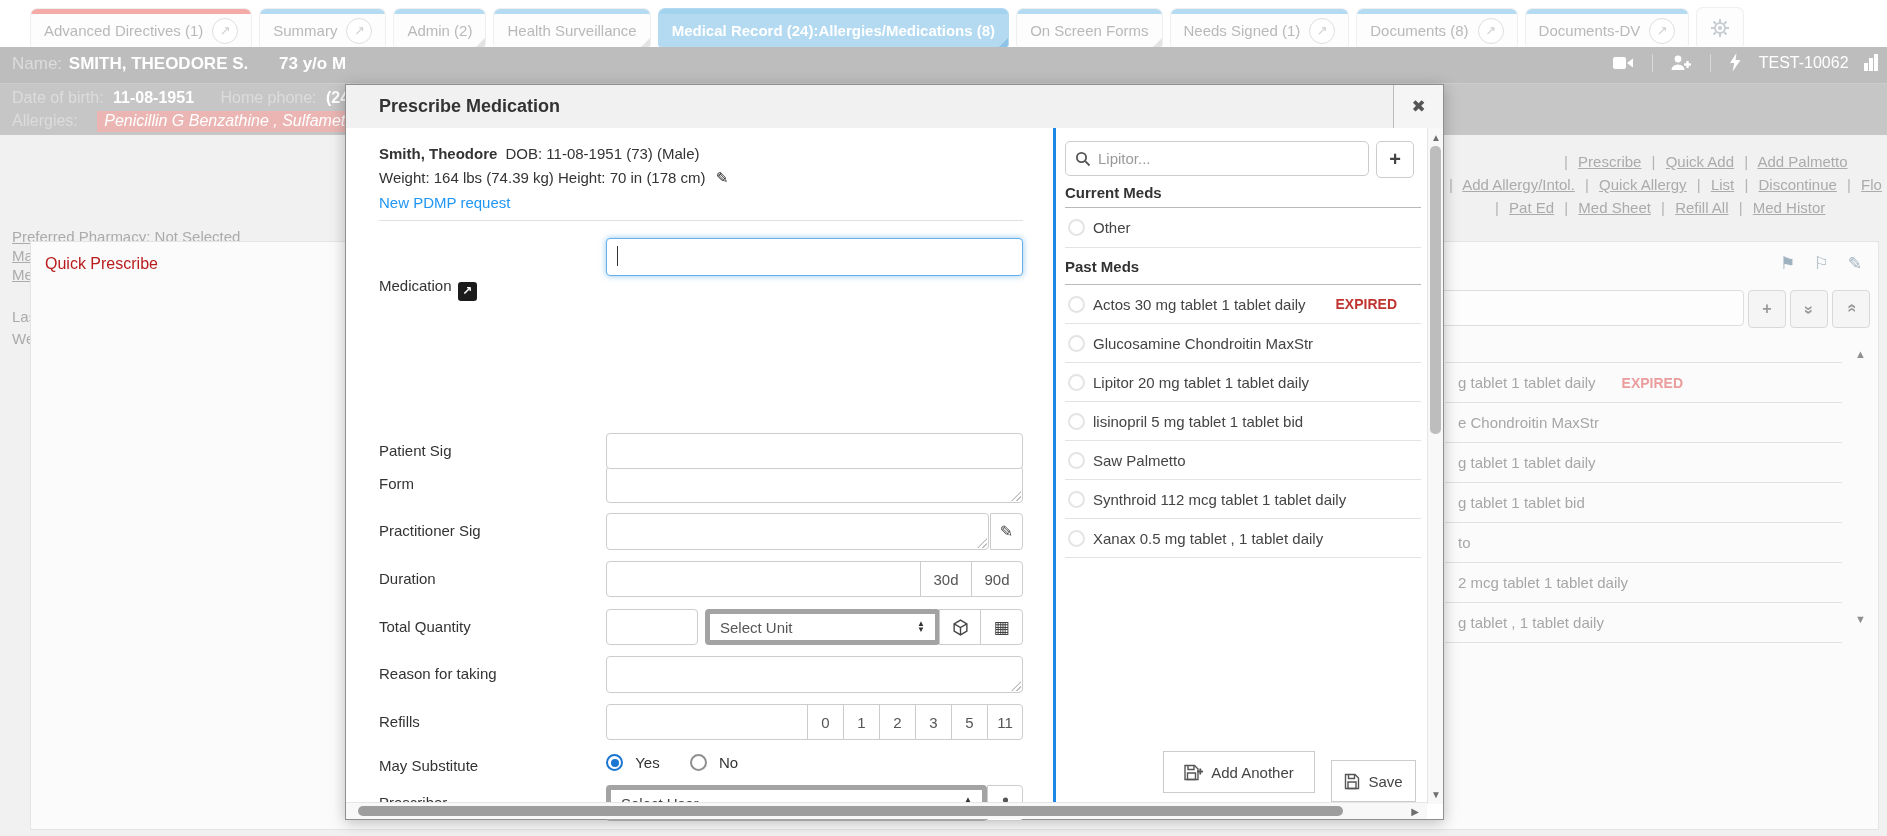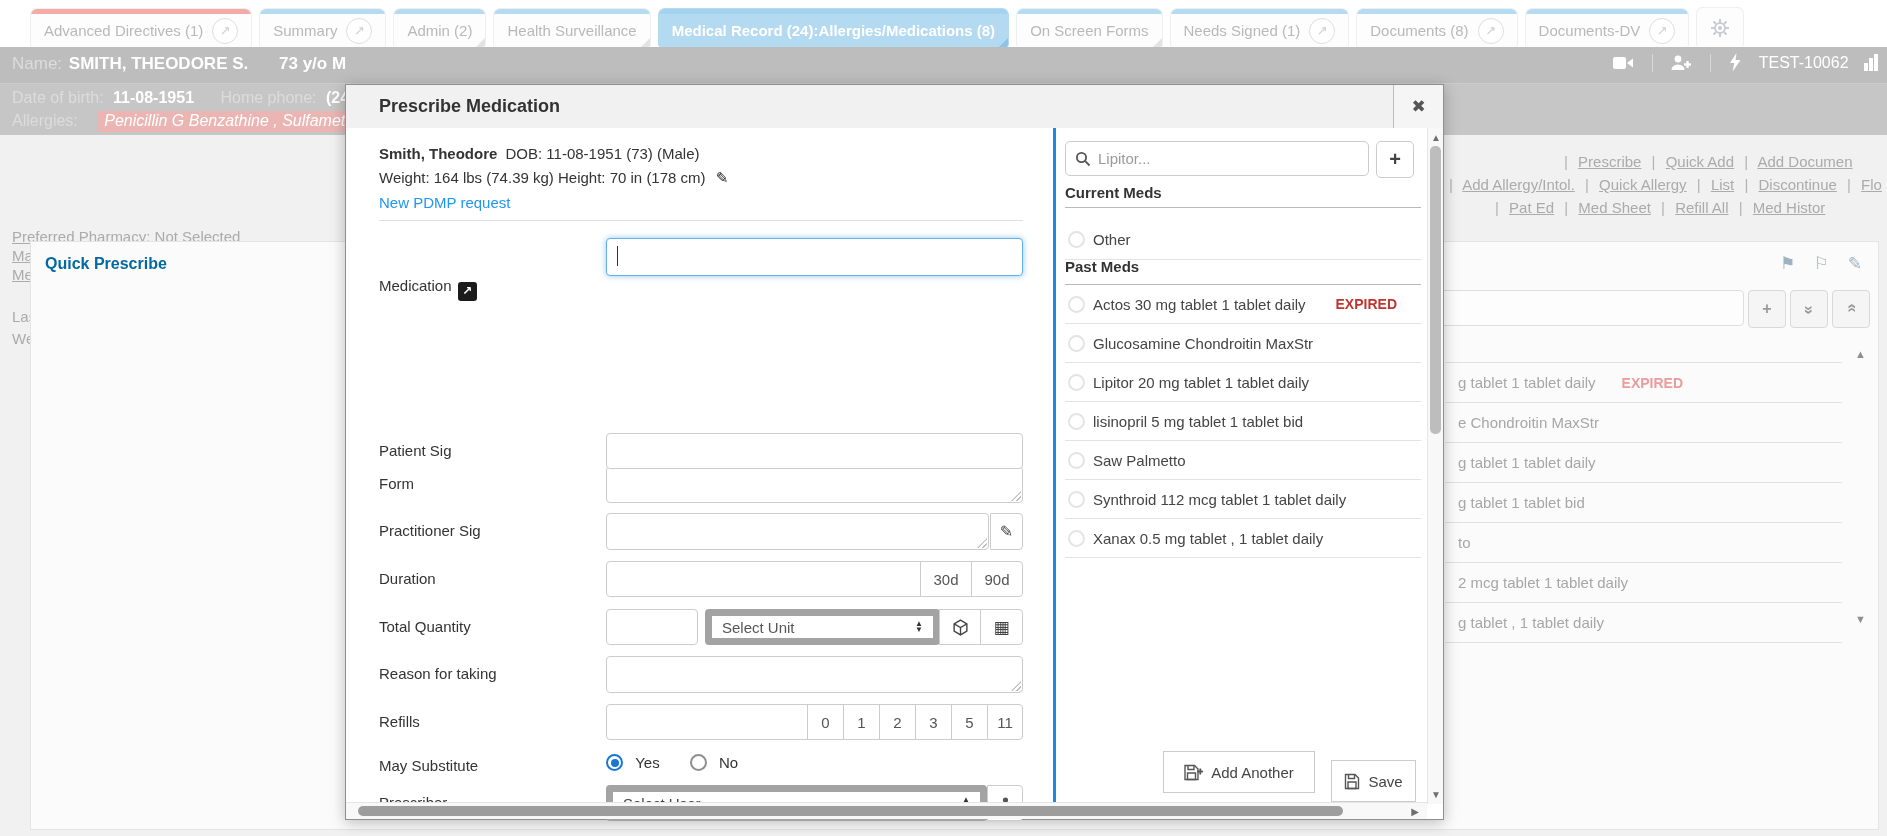--- a/index.html
+++ b/index.html
@@ -26,21 +26,21 @@
   .bval{color:#ffffff;font-weight:bold;}
   .band-ic{display:inline-flex;vertical-align:middle;}
   .vsep{display:inline-block;width:1px;height:18px;background:#d8d8d8;margin:0 13px;vertical-align:middle;}
   .allergychip{display:inline-block;background:#eab5b3;color:#fff;padding:1px 7px 2px 7px;}
   
   .bgtext{color:#ababab;font-size:15px;}
   .bglink{color:#ababab;text-decoration:underline;}
   .bg-links-row{position:absolute;white-space:nowrap;color:#b3b3b3;font-size:15px;}
   .bg-links-row .sep{margin:0 6px;text-decoration:none;}
   .qp-panel{position:absolute;left:30px;top:241px;right:8px;bottom:6px;background:#fbfbfb;border:1px solid #e4e4e4;}
-  .qp-title{position:absolute;left:14px;top:13px;font-size:16px;font-weight:bold;color:#0369a1;}
+  .qp-title{position:absolute;left:14px;top:13px;font-size:16px;font-weight:normal;color:#b91c1c;}
   .qp-ico{color:#9fb2bf;font-size:17px;}
   .qp-btn{position:absolute;top:48px;width:36px;height:36px;border:1px solid #d9d9d9;border-radius:4px;background:#f5f5f5;color:#9a9a9a;display:flex;align-items:center;justify-content:center;font-size:16px;font-weight:bold;}
   .chev{display:inline-block;transform:rotate(90deg);letter-spacing:-2px;}
   .chev.up{transform:rotate(-90deg);}
   .bg-medrow{height:39px;border-bottom:1px solid #e2e2e2;display:flex;align-items:center;color:#a7a7a7;font-size:15px;white-space:nowrap;padding-left:13px;}
   .bg-expired{color:#eb9c9c;font-weight:bold;margin-left:26px;font-size:14px;}
   .bg-scroll-ar{position:absolute;color:#8f8f8f;font-size:11px;}
   
   .modal{position:absolute;left:345px;top:84px;width:1099px;height:736px;background:#ffffff;border:1px solid #8f8f8f;box-shadow:0 3px 14px rgba(0,0,0,0.25);box-sizing:border-box;}
   .mtitle{position:absolute;left:0;top:0;right:0;height:43px;background:#f1f1f1;border-bottom:1px solid #cfcfcf;display:flex;align-items:center;}
@@ -52,21 +52,21 @@
   .pdmp{color:#2196f3;font-size:15px;}
   .hr1{position:absolute;left:33px;width:644px;height:1px;background:#e0e0e0;}
   .flabel{position:absolute;left:33px;font-size:15px;color:#333;white-space:nowrap;}
   .ibox{position:absolute;background:#fff;border:1px solid #ccc;border-radius:4px;box-sizing:border-box;}
   .ibox.focus{border-color:#66afe9;box-shadow:0 0 6px rgba(102,175,233,0.7);}
   .caret{position:absolute;left:10px;top:7px;width:1px;height:20px;background:#333;}
   .rhandle{position:absolute;right:1px;bottom:1px;width:10px;height:10px;
      background:repeating-linear-gradient(135deg,rgba(0,0,0,0) 0 2.5px,#bdbdbd 2.5px 4px);
      clip-path:polygon(100% 0,100% 100%,0 100%);border-radius:0 0 3px 0;}
   .segbtn{position:absolute;border:1px solid #ccc;background:#fff;box-sizing:border-box;display:flex;align-items:center;justify-content:center;font-size:15px;color:#555;}
-  .selbox{position:absolute;border:7px solid #a3a3a3;border-radius:4px;background:#fff;box-sizing:border-box;display:flex;align-items:center;font-size:15px;color:#555;padding:0 10px;}
+  .selbox{position:absolute;border:5px solid #a3a3a3;border-radius:4px;background:#fff;box-sizing:border-box;display:flex;align-items:center;font-size:15px;color:#555;padding:0 10px;}
   .sorticon{margin-left:auto;display:flex;flex-direction:column;line-height:6px;font-size:8px;color:#333;}
   .iconbtn{position:absolute;border:1px solid #ccc;background:#fff;box-sizing:border-box;display:flex;align-items:center;justify-content:center;color:#444;}
   .medpop{display:inline-flex;align-items:center;justify-content:center;width:19px;height:19px;background:#1b1b1b;border-radius:3px;color:#fff;font-size:12px;font-weight:bold;vertical-align:-4px;margin-left:6px;}
   .radio{display:inline-block;width:17px;height:17px;border:2px solid #8f8f8f;border-radius:50%;box-sizing:border-box;vertical-align:-3px;background:#fff;}
   .radio.sel{border-color:#1b76d2;position:relative;}
   .radio.sel::after{content:"";position:absolute;left:2.5px;top:2.5px;width:8px;height:8px;border-radius:50%;background:#1b76d2;}
   .footbtn{position:absolute;height:40px;border:1px solid #ccc;border-radius:0;background:#fff;display:flex;align-items:center;justify-content:center;font-size:15px;color:#444;gap:8px;}
   
   .sp-search{position:absolute;left:719px;top:13px;width:304px;height:35px;border:1px solid #ccc;border-radius:5px;display:flex;align-items:center;padding:0 9px;box-sizing:border-box;color:#9a9a9a;font-size:15px;gap:7px;}
   .sp-plus{position:absolute;left:1030px;top:13px;width:36px;height:35px;border:1px solid #ccc;border-radius:5px;display:flex;align-items:center;justify-content:center;font-size:20px;font-weight:bold;color:#444;background:#fff;}
@@ -205,21 +205,21 @@
     <div><span>Last Updated On: 04-11-2025 09:19 By</span> <span class="bglink">AP</span></div>
     <div><span>Weight: 164 lbs (74.39 kg) Height: 70 in (178</span></div>
   </div>
 
   <div class="bg-links-row" style="left:1558px;top:153px;">
     <span class="sep">|</span>
     <span class="bglink">Prescribe</span>
     <span class="sep">|</span>
     <span class="bglink">Quick Add</span>
     <span class="sep">|</span>
-    <span class="bglink">Add Documen</span>
+    <span class="bglink">Add Palmetto</span>
   </div>
   <div class="bg-links-row" style="left:1443px;top:176px;">
     <span class="sep">|</span>
     <span class="bglink">Add Allergy/Intol.</span>
     <span class="sep">|</span>
     <span class="bglink">Quick Allergy</span>
     <span class="sep">|</span>
     <span class="bglink">List</span>
     <span class="sep">|</span>
     <span class="bglink">Discontinue</span>
@@ -402,21 +402,21 @@
               <line x1="10.2" y1="10.2" x2="14.5" y2="14.5"></line>
             </svg>
         </span>
         <span>Lipitor...</span>
       </div>
       <div class="sp-plus">
           <span>+</span>
         </div>
 
       <div class="sp-head" style="top:50px;height:30px;">Current Meds</div>
-      <div class="sp-row" style="top:92px;height:40px;text-align:center;">
+      <div class="sp-row" style="top:80px;height:40px;text-align:center;">
         <span class="sp-radio"></span>
         <span>Other</span>
       </div>
       <div class="sp-head" style="top:120px;height:37px;">Past Meds</div>
 
       <div class="sp-row" style="top:157px;height:39px;">
         <span class="sp-radio"></span>
         <span>Actos 30 mg tablet 1 tablet daily</span>
         <span class="expired">EXPIRED</span>
       </div>

